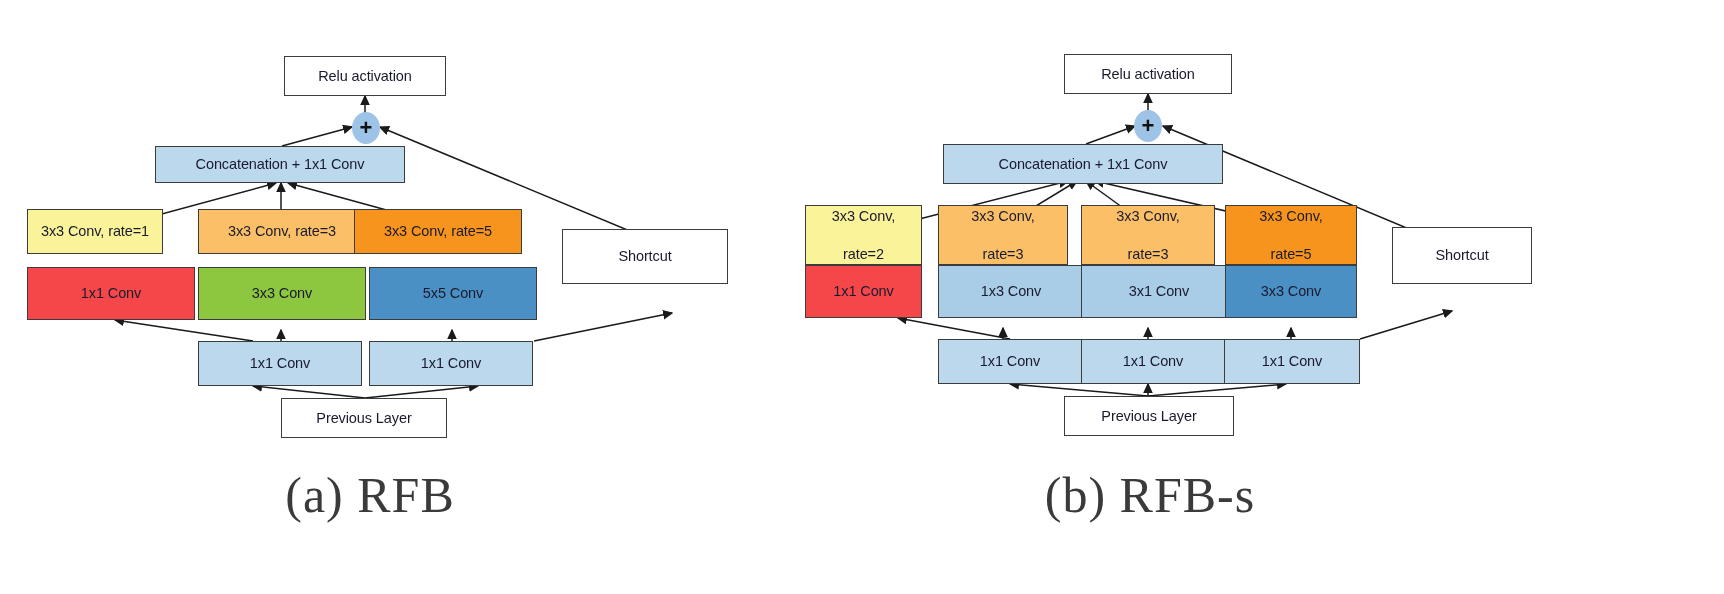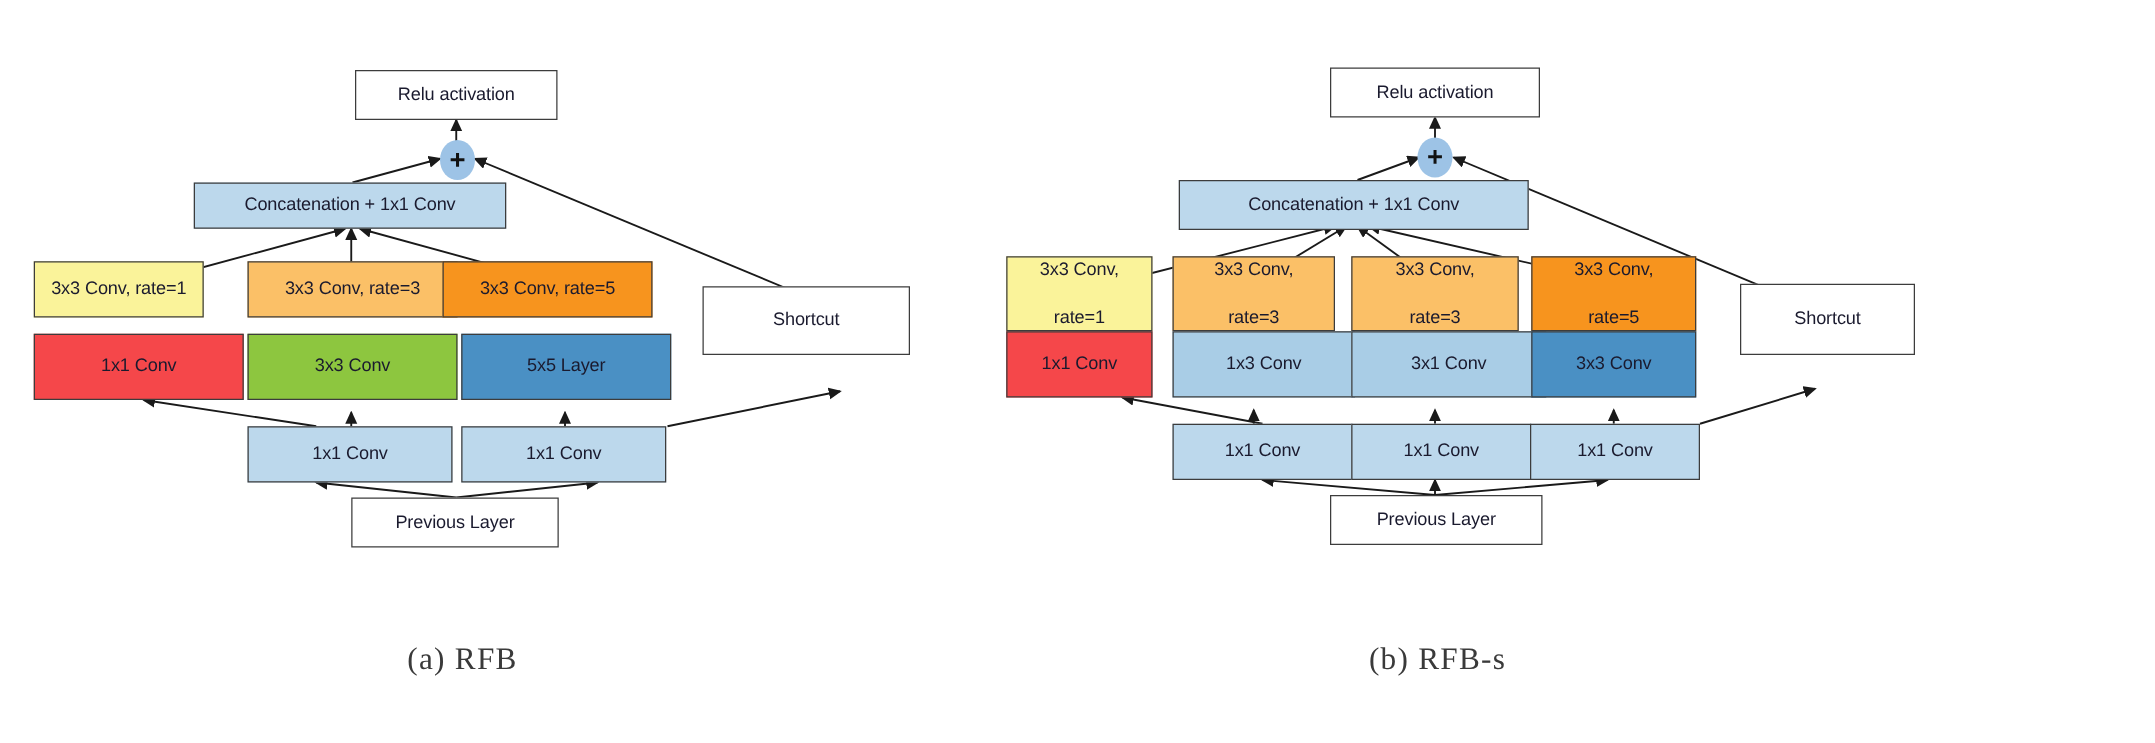--- a/index.html
+++ b/index.html
@@ -7,22 +7,22 @@
   #stage{position:relative;width:1724px;height:594px;background:#fff;}
   svg.wires{position:absolute;left:0;top:0;width:1724px;height:594px;pointer-events:none;}
   .node{position:absolute;box-sizing:border-box;border:1.6px solid #3c3c3c;
         display:flex;align-items:center;justify-content:center;text-align:center;
         font-size:14.5px;color:#1a1a2e;line-height:1.25;letter-spacing:-0.1px;}
   .node.two-line{flex-direction:column;gap:20px;}
   .plain{background:#ffffff;}
   .plus{position:absolute;border-radius:50%;background:#9dc3e6;color:#111;
         display:flex;align-items:center;justify-content:center;
         font-size:22px;font-weight:700;line-height:1;}
-  .caption{position:absolute;font-family:"Liberation Serif",serif;font-size:25px;color:#3a3a3a;
-           text-align:center;letter-spacing:1px;margin-top:48px;}
+  .caption{position:absolute;font-family:"Liberation Serif",serif;font-size:50px;color:#3a3a3a;
+           text-align:center;letter-spacing:1px;}
 </style>
 </head>
 <body>
 
 <div id="stage">
 
   <svg class="wires" viewBox="0 0 1724 594">
     <defs>
       <marker id="ah" markerWidth="7" markerHeight="7" refX="6" refY="3.2" orient="auto">
         <path d="M0,0 L7,3.2 L0,6.4 z" fill="#1a1a1a"></path>
@@ -91,40 +91,40 @@
   <div class="node" style="left:155px;top:146px;width:250px;height:37px;background:#bcd8ec;">Concatenation + 1x1 Conv</div>
 
   <div class="node plain" style="left:562px;top:229px;width:166px;height:55px;">Shortcut</div>
 
   <div class="node" style="left:27px;top:209px;width:136px;height:45px;background:#faf39a;">3x3 Conv, rate=1</div>
   <div class="node" style="left:198px;top:209px;width:168px;height:45px;background:#fbc067;">3x3 Conv, rate=3</div>
   <div class="node" style="left:354px;top:209px;width:168px;height:45px;background:#f7941e;">3x3 Conv, rate=5</div>
 
   <div class="node" style="left:27px;top:267px;width:168px;height:53px;background:#f5474a;">1x1 Conv</div>
   <div class="node" style="left:198px;top:267px;width:168px;height:53px;background:#8dc63f;">3x3 Conv</div>
-  <div class="node" style="left:369px;top:267px;width:168px;height:53px;background:#4a90c4;">5x5 Layer</div>
+  <div class="node" style="left:369px;top:267px;width:168px;height:53px;background:#4a90c4;">5x5 Conv</div>
 
   <div class="node" style="left:198px;top:341px;width:164px;height:45px;background:#bcd8ec;">1x1 Conv</div>
   <div class="node" style="left:369px;top:341px;width:164px;height:45px;background:#bcd8ec;">1x1 Conv</div>
 
   <div class="node plain" style="left:281px;top:398px;width:166px;height:40px;">Previous Layer</div>
 
   <div class="caption" style="left:210px;top:466px;width:320px;">(a) RFB</div>
 
   <div class="node plain" style="left:1064px;top:54px;width:168px;height:40px;">Relu activation</div>
 
   <div class="plus" style="left:1134px;top:110px;width:28px;height:32px;">+</div>
 
   <div class="node" style="left:943px;top:144px;width:280px;height:40px;background:#bcd8ec;">Concatenation + 1x1 Conv</div>
 
   <div class="node plain" style="left:1392px;top:227px;width:140px;height:57px;">Shortcut</div>
 
   <div class="node two-line" style="left:805px;top:205px;width:117px;height:60px;background:#faf39a;">
     <span>3x3 Conv,</span>
-    <span>rate=1</span>
+    <span>rate=2</span>
   </div>
   <div class="node two-line" style="left:938px;top:205px;width:130px;height:60px;background:#fbc067;">
     <span>3x3 Conv,</span>
     <span>rate=3</span>
   </div>
   <div class="node two-line" style="left:1081px;top:205px;width:134px;height:60px;background:#fbc067;">
     <span>3x3 Conv,</span>
     <span>rate=3</span>
   </div>
   <div class="node two-line" style="left:1225px;top:205px;width:132px;height:60px;background:#f7941e;">

